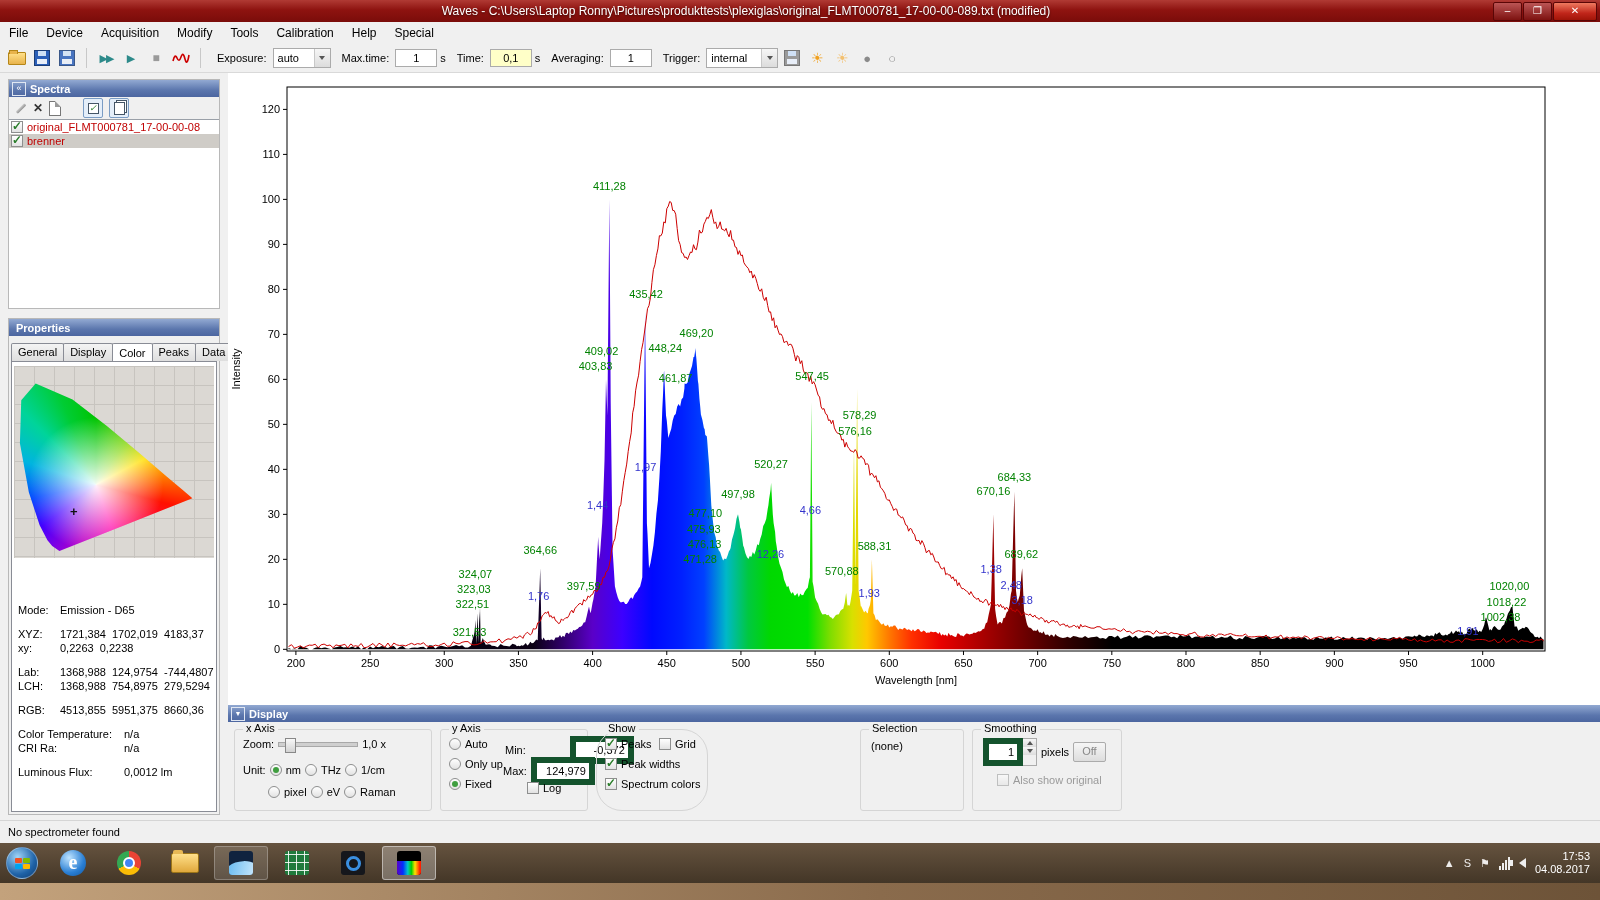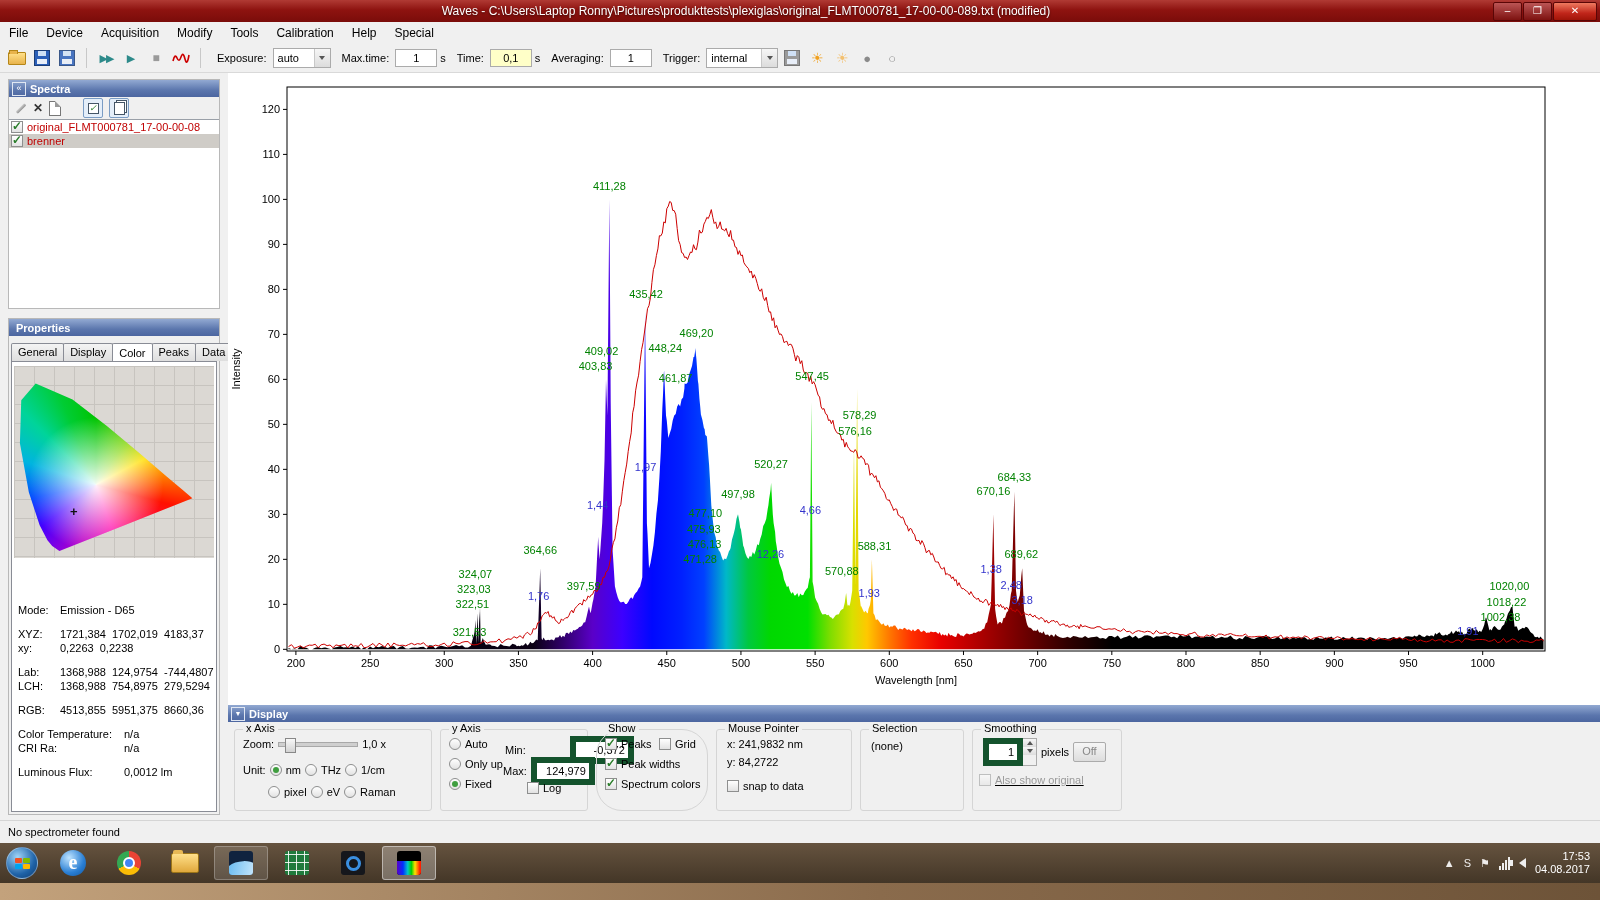--- a/index.html
+++ b/index.html
@@ -490,33 +490,20 @@
       <div class="gb-row" style="left:8px;top:28px;">
           <span class="win-check checked"></span>
           <span>Peak widths</span>
         </div>
       <div class="gb-row" style="left:8px;top:48px;">
           <span class="win-check checked"></span>
           <span>Spectrum colors</span>
         </div>
     </div>
 
-    <div class="groupbox" style="left:488px;width:136px;">
-      <span class="gb-title">Mouse Pointer</span>
-      <div class="gb-row" style="left:10px;top:8px;">
-          <span>x: 241,9832 nm</span>
-        </div>
-      <div class="gb-row" style="left:10px;top:26px;">
-          <span>y: 84,2722</span>
-        </div>
-      <div class="gb-row" style="left:10px;top:50px;">
-          <span class="win-check"></span>
-          <span>snap to data</span>
-        </div>
-    </div>
 
     <div class="groupbox" style="left:632px;width:104px;">
       <span class="gb-title">Selection</span>
       <div class="gb-row" style="left:10px;top:10px;">
           <span>(none)</span>
         </div>
     </div>
 
     <div class="groupbox" style="left:744px;width:150px;">
       <span class="gb-title">Smoothing</span>
@@ -528,21 +515,21 @@
                 <i class="caret-up"></i>
               </div>
               <div>
                 <i class="caret"></i>
               </div>
             </span>
         </span>
         <span>pixels</span>
         <span class="btn">Off</span>
       </div>
-      <div class="gb-row" style="left:6px;top:44px;text-decoration:underline;">
+      <div class="gb-row" style="left:24px;top:44px;">
         <span class="win-check disabled"></span>
         <span class="grayed">Also show original</span>
       </div>
     </div>
   </div>
 
   <div class="statusbar">
     <span>No spectrometer found</span>
   </div>
 

